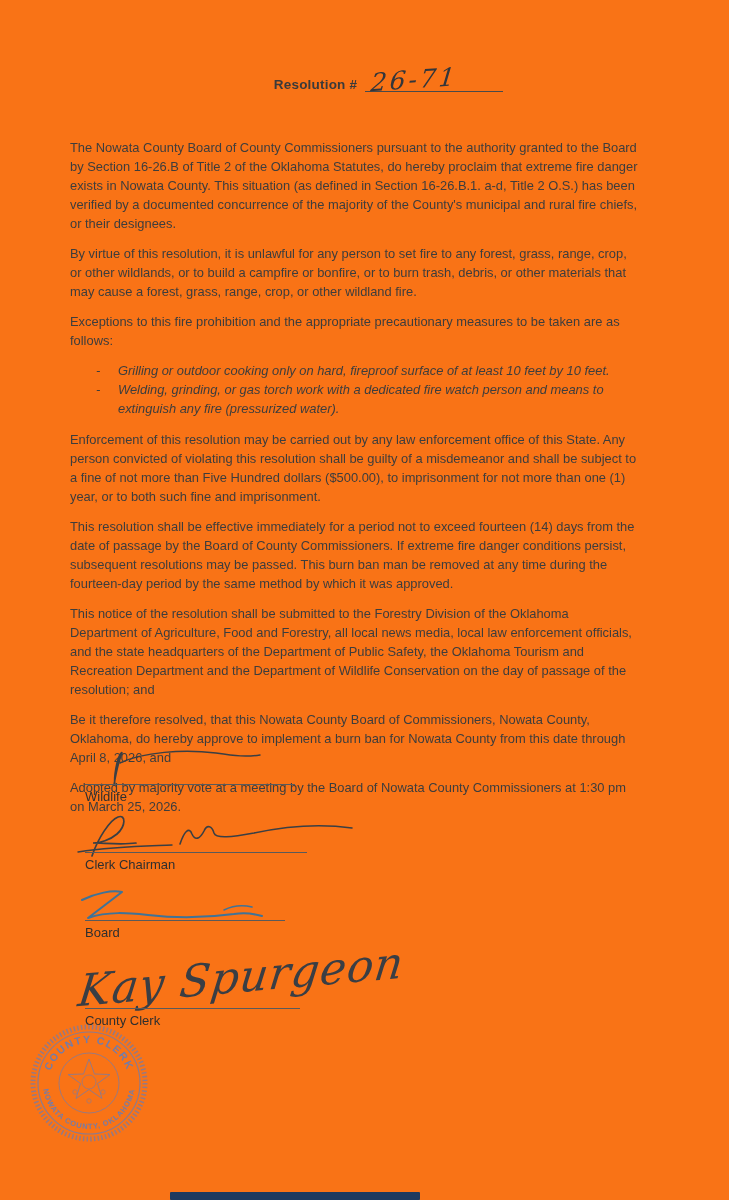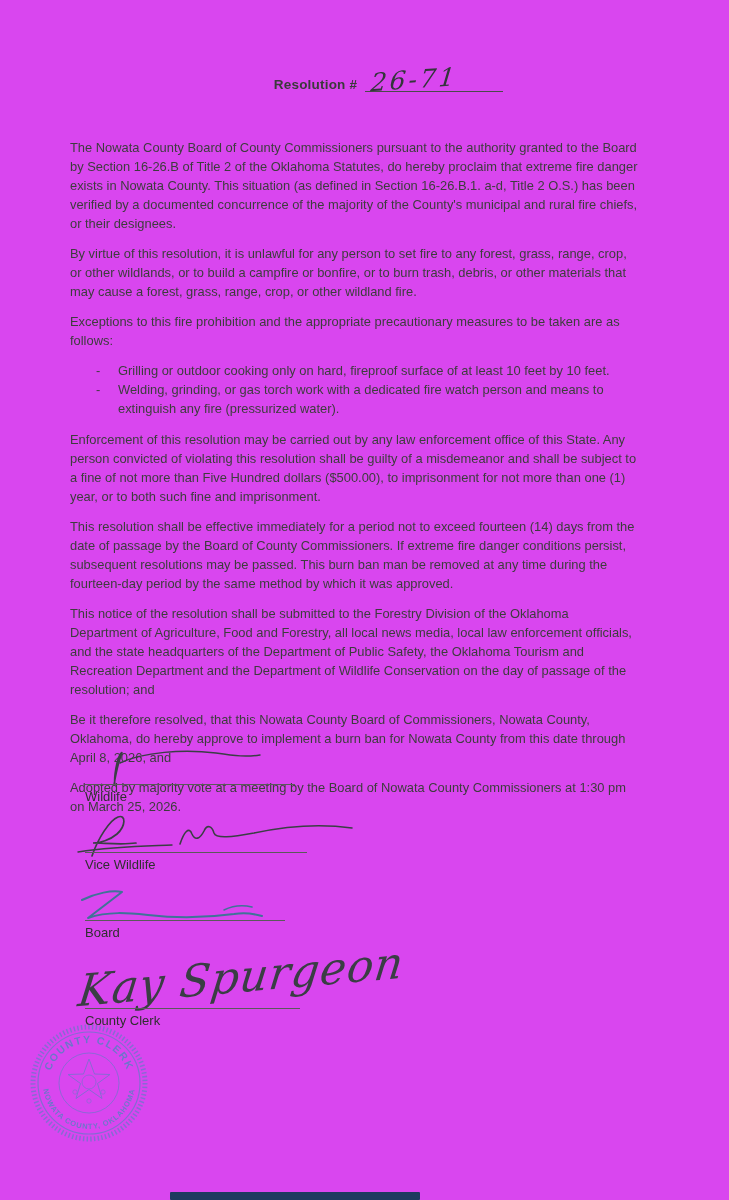--- a/index.html
+++ b/index.html
@@ -1,19 +1,19 @@
 <!DOCTYPE html>
 <html><head>
 <meta charset="utf-8">
 <style>
   html,body{margin:0;padding:0;background:#ffffff;}
   .page{
     position:relative;
     width:729px;height:1200px;
-    background:#d946ef;
+    background:#f97316;
     font-family:"Liberation Sans", sans-serif;
     color:#3d3d3d;
     overflow:hidden;
   }
   
   .title-row{
     position:absolute;top:68px;left:0;right:0;
     display:flex;justify-content:center;align-items:flex-end;gap:8px;
     padding-left:48px;
   }
@@ -29,21 +29,21 @@
     letter-spacing:3px;
     transform:rotate(-4deg) skewX(-10deg) translateY(2px);
   }
   
   .content{
     position:absolute;left:70px;top:138px;width:568px;
     font-size:12.9px;line-height:19px;color:#3d3d3d;
   }
   .content p{margin:0 0 11px 0;}
   .content ul{list-style:none;margin:2px 0 12px 0;padding:0 0 0 26px;}
-  .content li{position:relative;padding-left:22px;margin:0;}
+  .content li{position:relative;padding-left:22px;margin:0;font-style:italic;}
   .content li::before{content:"-";position:absolute;left:0;top:0;}
   
   .sig-block{position:absolute;left:85px;}
   .sig-line{border-bottom:1.2px solid #5a5a5a;}
   .sig-label{font-size:13px;color:#2f2f2f;margin-top:4px;}
   .sig-art{position:absolute;pointer-events:none;}
   .clerk-script{
     position:absolute;left:78px;top:952px;width:300px;
     font-family:"DejaVu Serif", serif;font-style:italic;
     font-size:44px;color:#3a3e44;
@@ -94,21 +94,21 @@
     <div class="sig-label">Wildlife</div>
   </div>
 
   <svg class="sig-art" style="left:76px;top:812px;" width="290" height="48" viewBox="0 0 290 48">
     <path d="M16,44 C22,26 34,8 42,5 C50,2 50,14 41,22 C34,28 24,31 17,31 C28,31 46,33 60,31" fill="none" stroke="#3a3f44" stroke-width="1.7" stroke-linecap="round"></path>
     <path d="M2,40 C40,34 72,34 96,33" fill="none" stroke="#3a3f44" stroke-width="1.4" stroke-linecap="round"></path>
     <path d="M104,32 C108,20 113,14 116,22 C119,29 124,27 128,19 C131,12 136,14 138,21 C140,27 156,25 178,21 C220,12 255,13 276,16" fill="none" stroke="#3a3f44" stroke-width="1.6" stroke-linecap="round"></path>
   </svg>
   <div class="sig-block" style="top:820px;">
     <div class="sig-line" style="width:222px;height:32px;"></div>
-    <div class="sig-label">Vice Wildlife</div>
+    <div class="sig-label">Clerk Chairman</div>
   </div>
 
   <svg class="sig-art" style="left:74px;top:886px;" width="220" height="44" viewBox="0 0 220 44">
     <path d="M8,14 C22,7 38,4 48,6 L14,32 C34,25 54,27 74,29 C108,33 138,31 160,28 C172,26 180,28 188,30" fill="none" stroke="#3f7398" stroke-width="2" stroke-linecap="round" stroke-linejoin="round"></path>
     <path d="M150,24 C160,19 170,19 178,21" fill="none" stroke="#3f7398" stroke-width="1.6" stroke-linecap="round"></path>
   </svg>
   <div class="sig-block" style="top:890px;">
     <div class="sig-line" style="width:200px;height:30px;"></div>
     <div class="sig-label">Board</div>
   </div>

